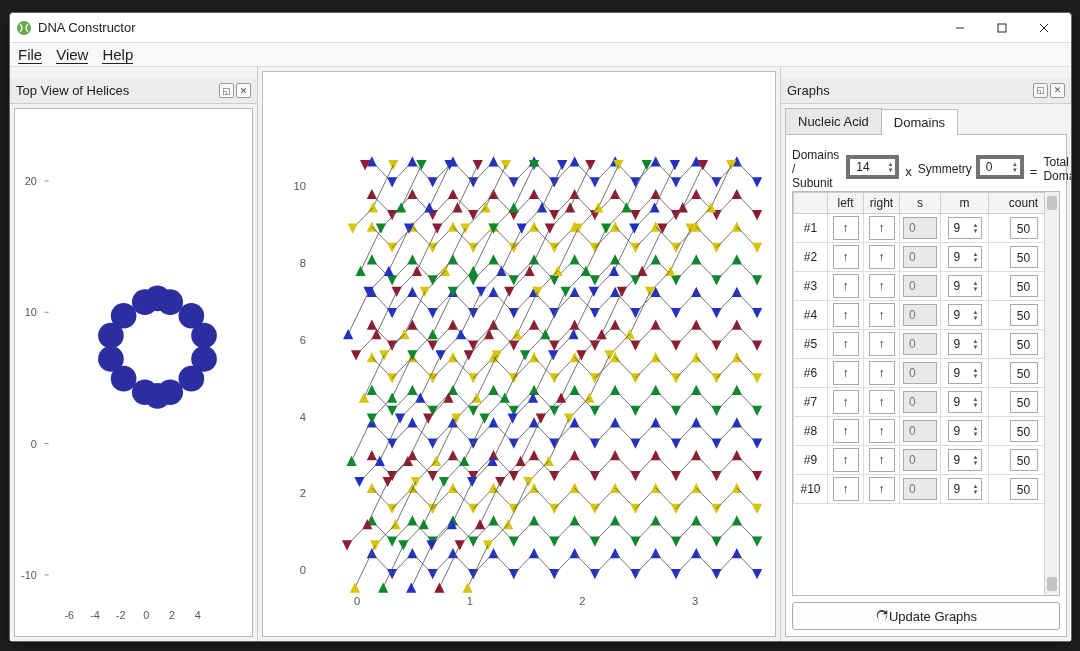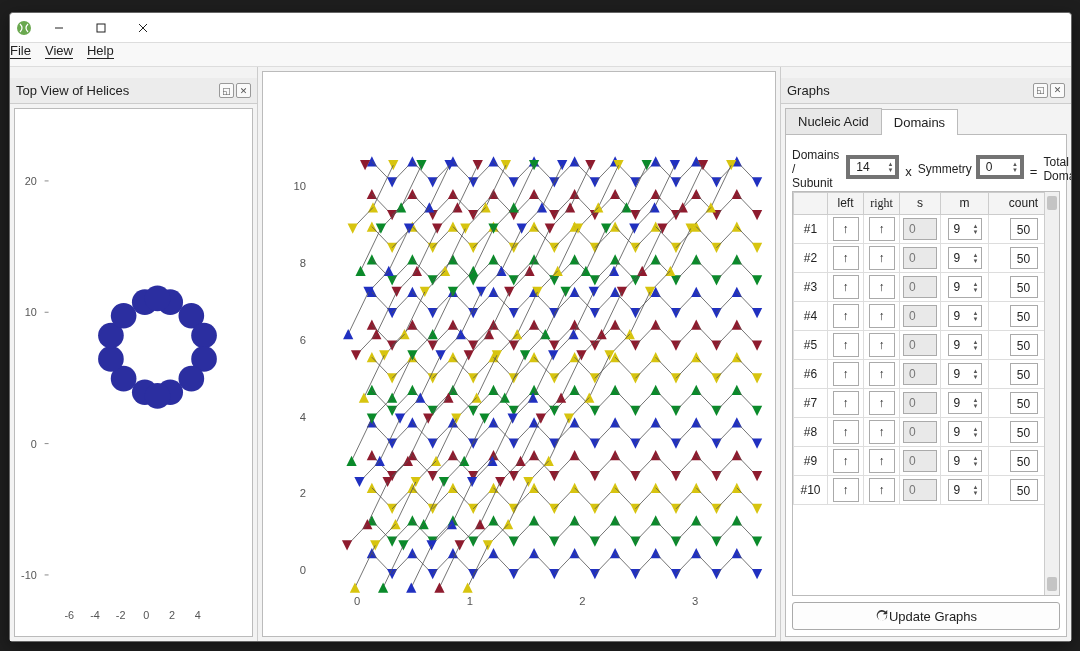--- a/index.html
+++ b/index.html
@@ -15,22 +15,22 @@
   .titlebar {
     height:30px; display:flex; align-items:center; padding:0 6px;
     background:#fff; border-bottom:1px solid #ddd; border-radius:4px 4px 0 0;
   }
   .titlebar .appicon { width:16px; height:16px; margin-right:6px; }
   .titlebar .title { flex:1; font-size:13px; }
   .winbtns { display:flex; gap:0; }
   .winbtn { width:42px; height:30px; display:flex; align-items:center; justify-content:center; }
 
   .menubar {
-    height:24px; display:flex; align-items:flex-start; padding:0 0; gap:14px;
-    background:#f8f8f8; border-bottom:1px solid #ddd; font-size:13px;
+    height:24px; display:flex; align-items:center; padding:0 8px; gap:14px;
+    background:#f8f8f8; border-bottom:1px solid #ddd; font-size:15px;
   }
   .menuitem { cursor:default; }
   .menuitem u { text-decoration:underline; }
 
   .workspace { flex:1; display:flex; overflow:hidden; }
 
   .panel { display:flex; flex-direction:column; border-right:1px solid #ccc; background:#f3f3f3; }
   .panel:last-child { border-right:none; }
   .panel-header {
     height:26px; display:flex; align-items:center; padding:0 6px;
@@ -106,20 +106,21 @@
 </head>
 <body>
 
 <div class="window">
 
   <div class="titlebar">
     <svg class="appicon" viewBox="0 0 16 16">
       <circle cx="8" cy="8" r="7" fill="#6aa84f"></circle>
         <path d="M4 4 Q8 8 4 12 M12 4 Q8 8 12 12" stroke="#fff" stroke-width="1.2" fill="none"></path>
     </svg>
+    <span class="title">DNA Constructor</span>
     <div class="winbtns">
       <div class="winbtn">
           <svg width="10" height="10">
             <line x1="1" y1="5" x2="9" y2="5" stroke="#222" stroke-width="1"></line>
           </svg>
         </div>
       <div class="winbtn">
           <svg width="10" height="10">
             <rect x="1" y="1" width="8" height="8" fill="none" stroke="#222" stroke-width="1"></rect>
           </svg>
@@ -1029,21 +1030,21 @@
               </svg>
           </div>
         </div>
 
         <div class="domain-table-wrap">
           <table class="domain-table">
             <thead>
               <tr>
                 <th style="width:34px;"></th>
                 <th style="width:36px;">left</th>
-                <th style="width:36px;font-family:Liberation Serif, serif;">right</th>
+                <th style="width:36px;">right</th>
                 <th style="width:40px;">s</th>
                 <th style="width:48px;">m</th>
                 <th>count</th>
               </tr>
             </thead>
             <tbody id="domain-rows">
                 <tr>
                   <td>#1</td>
                   <td>
                     <div class="arrowcell">↑</div>

